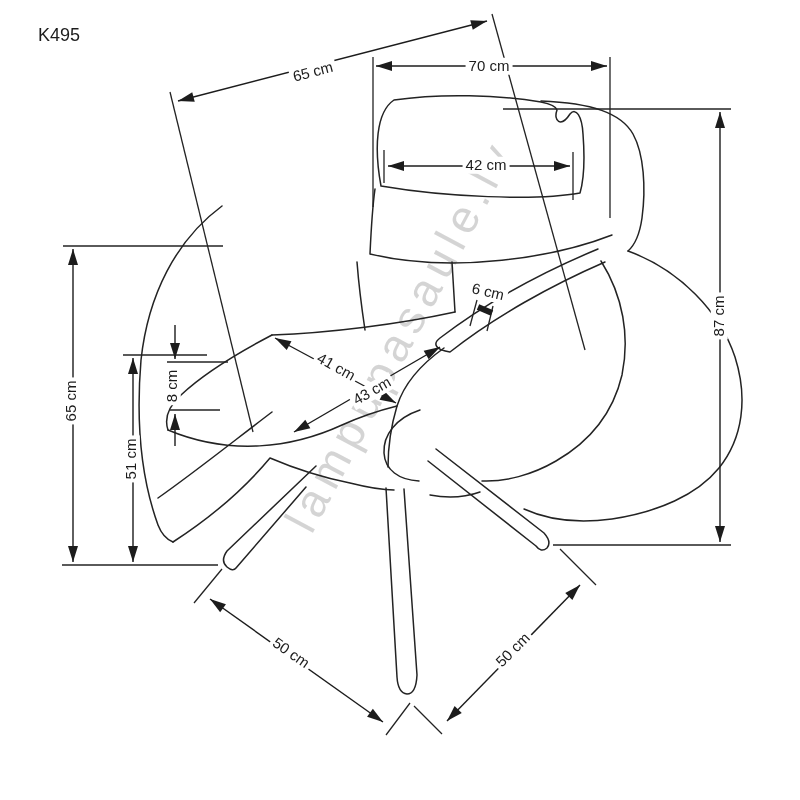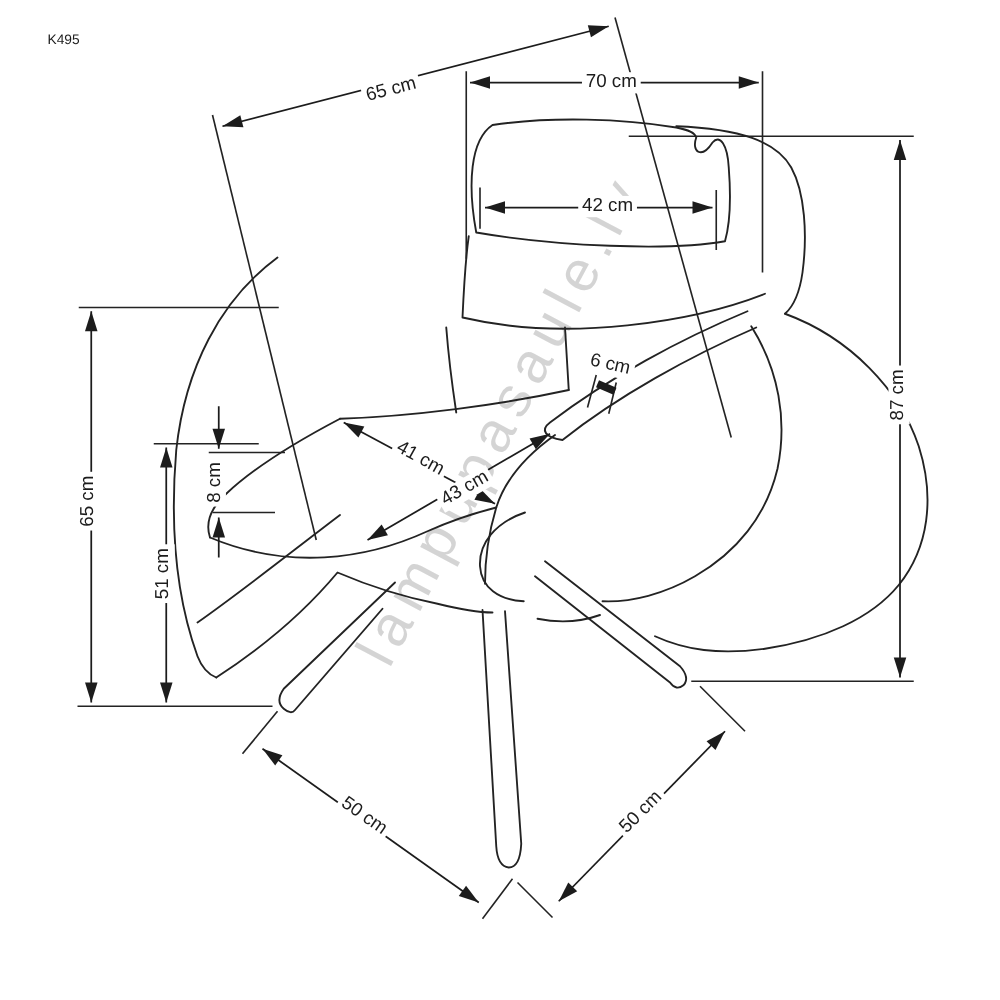--- a/index.html
+++ b/index.html
@@ -19,21 +19,21 @@
     padding:0 3px;white-space:nowrap;line-height:1.1;
   }
   .r-90{transform:translate(-50%,-50%) rotate(-90deg);}
   .r0{transform:translate(-50%,-50%);}
   #lbl-top-depth{transform:translate(-50%,-50%) rotate(-14.5deg);}
   #lbl-armrest-thk{transform:translate(-50%,-50%) rotate(13deg);}
   #lbl-seat-width{transform:translate(-50%,-50%) rotate(29deg);}
   #lbl-seat-depth{transform:translate(-50%,-50%) rotate(-30deg);}
   #lbl-base-left{transform:translate(-50%,-50%) rotate(35deg);}
   #lbl-base-right{transform:translate(-50%,-50%) rotate(-45deg);}
-  #lbl-title{transform:none;font-size:11px;padding:0;}
+  #lbl-title{transform:none;font-size:18px;padding:0;}
 </style>
 </head>
 <body>
 
 <div id="stage">
 
   <div id="watermark">lampupasaule.lv</div>
 
   <svg width="800" height="800" viewBox="0 0 800 800">
     <defs>

